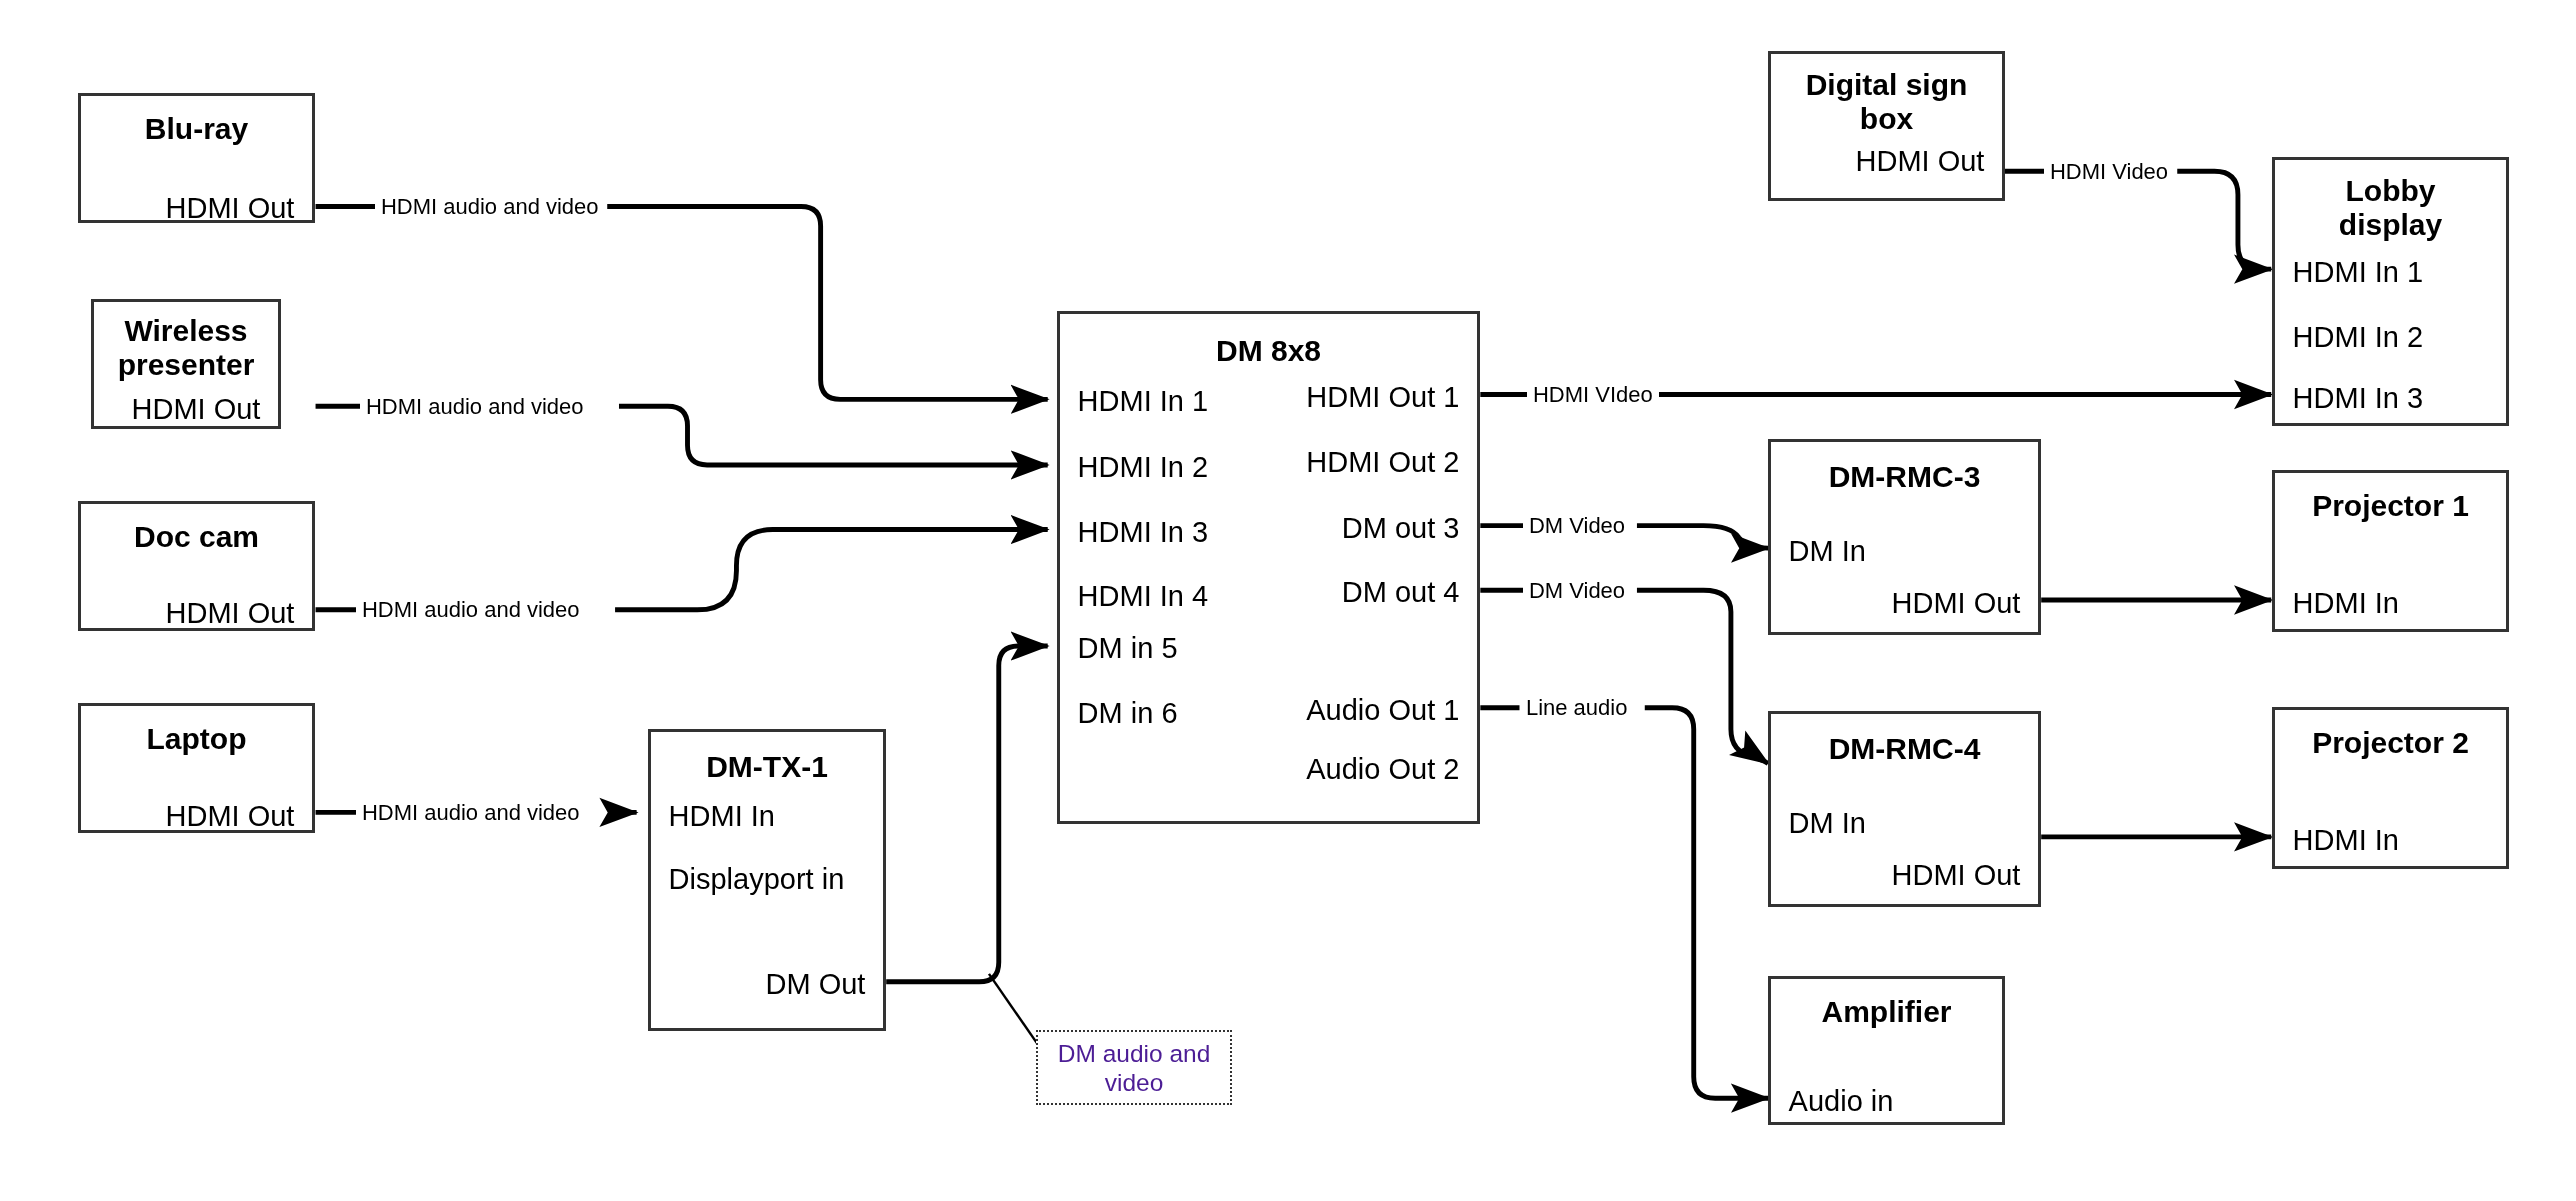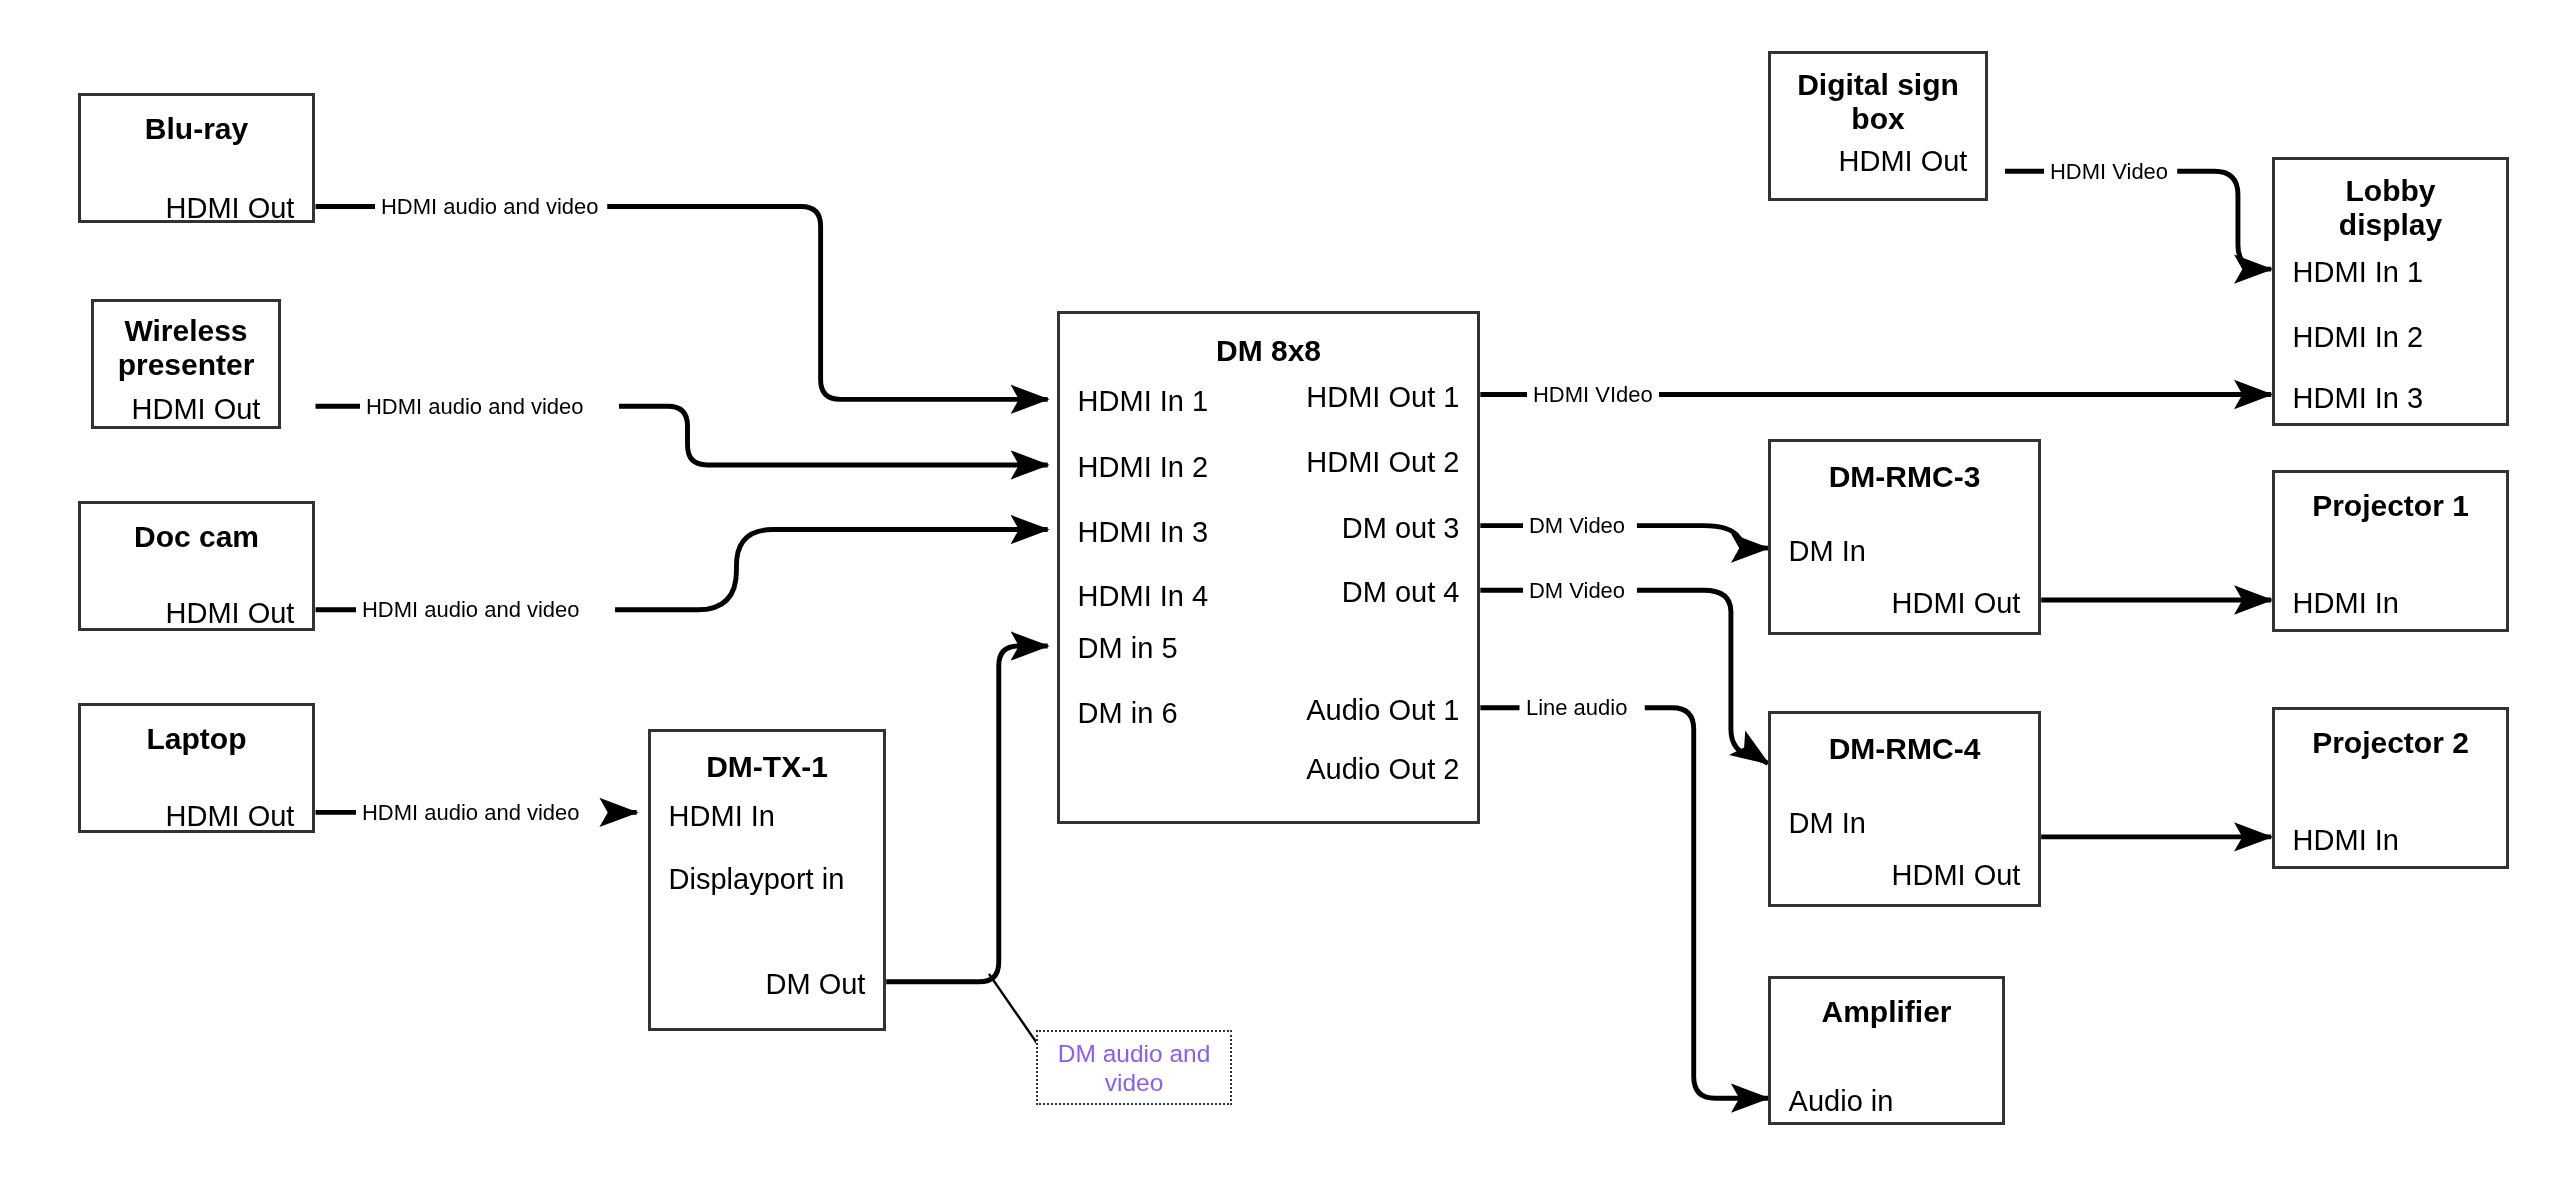--- a/index.html
+++ b/index.html
@@ -58,21 +58,21 @@
     padding: 0 5.9px;
     text-align: center;
   }
   .note-box {
     position: absolute;
     box-sizing: border-box;
     border: 2px dotted #333333;
     background: #ffffff;
     font-size: 24.5px;
     line-height: 29px;
-    color: #8b5cf6;
+    color: #4c1d95;
     text-align: center;
     display: flex;
     align-items: center;
     justify-content: center;
     padding: 3.9px 7.8px;
   }
 </style>
 </head>
 <body>
 
@@ -154,21 +154,21 @@
     <div class="port left" style="top:383px;">DM in 6</div>
 
     <div class="port right" style="top:67px;">HDMI Out 1</div>
     <div class="port right" style="top:132px;text-align:right;">HDMI Out 2</div>
     <div class="port right" style="top:198px;">DM out 3</div>
     <div class="port right" style="top:262px;">DM out 4</div>
     <div class="port right" style="top:380px;">Audio Out 1</div>
     <div class="port right" style="top:439px;">Audio Out 2</div>
   </div>
 
-  <div class="node" style="left:1768px; top:51px; width:220px; height:150px;">
+  <div class="node" style="left:1768px; top:51px; width:237px; height:150px;">
     <div class="node-title" style="top:11.7px;">Digital sign</div>
     <div class="node-title" style="top:46px;">box</div>
     <div class="port right" style="top:91px;">HDMI Out</div>
   </div>
 
   <div class="node" style="left:2272px; top:157px; width:237px; height:269px;">
     <div class="node-title" style="top:11.7px;">Lobby</div>
     <div class="node-title" style="top:46px;">display</div>
     <div class="port left" style="top:96px;">HDMI In 1</div>
     <div class="port left" style="top:161px;">HDMI In 2</div>

